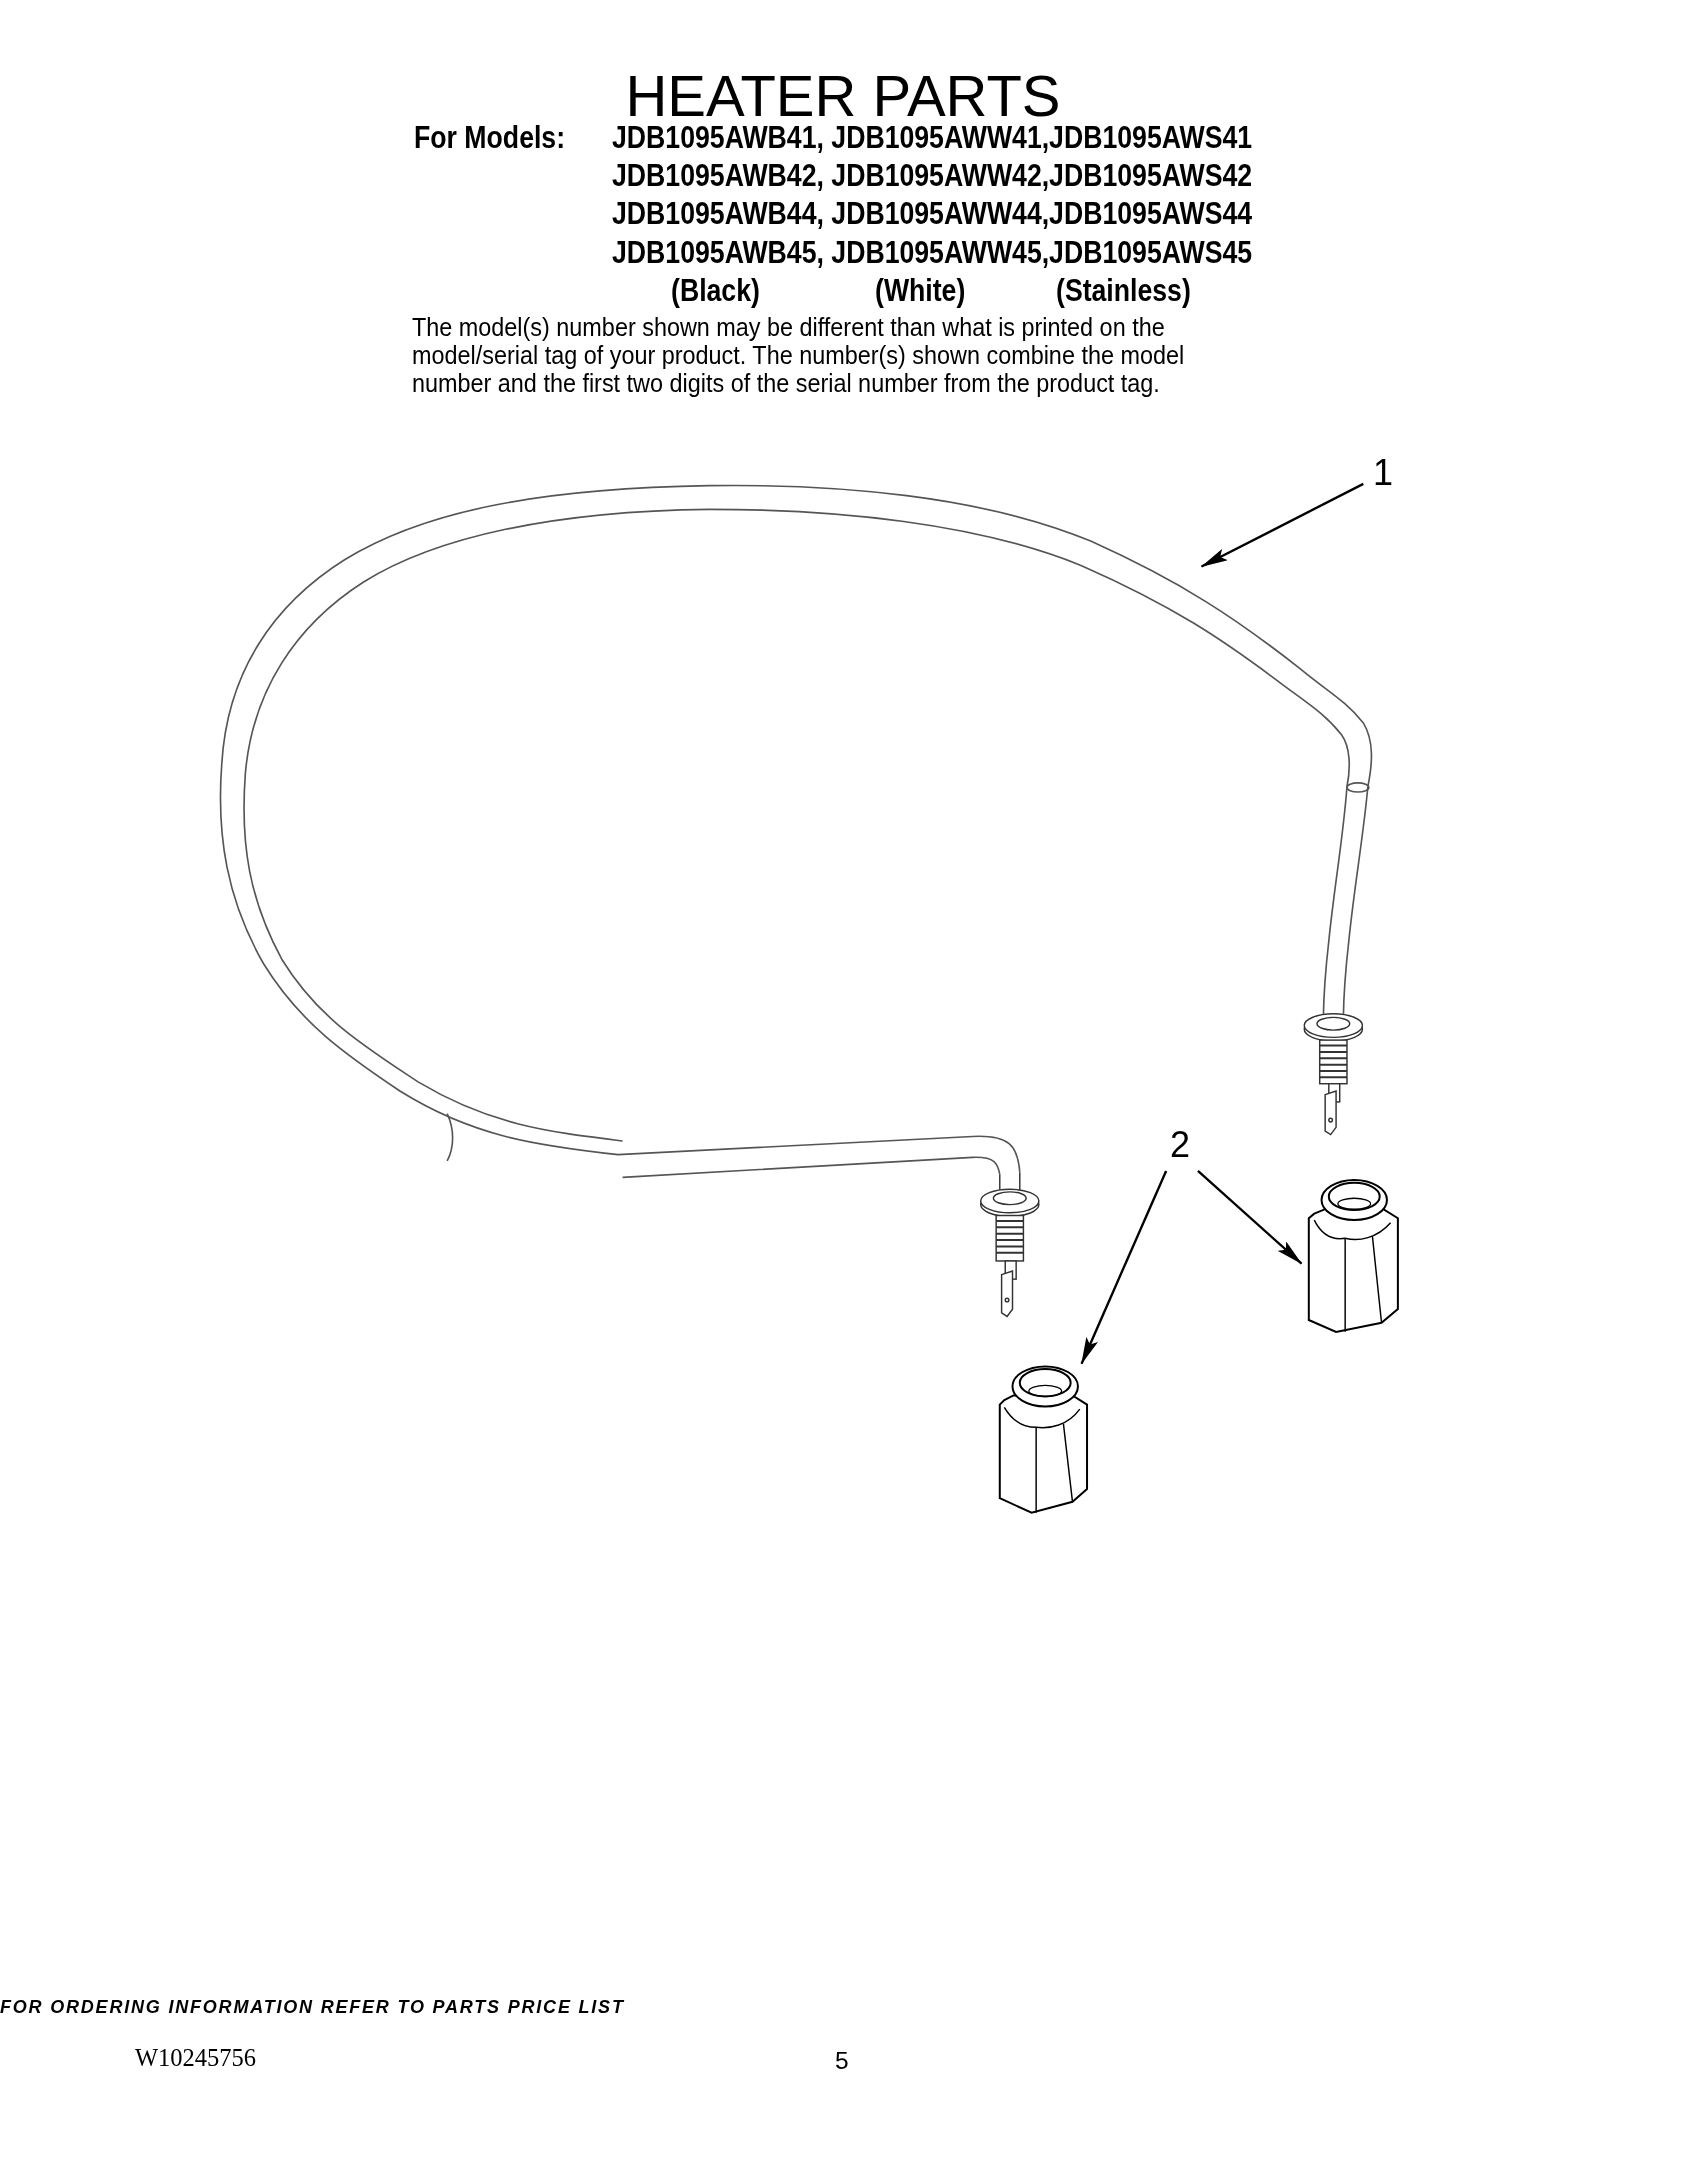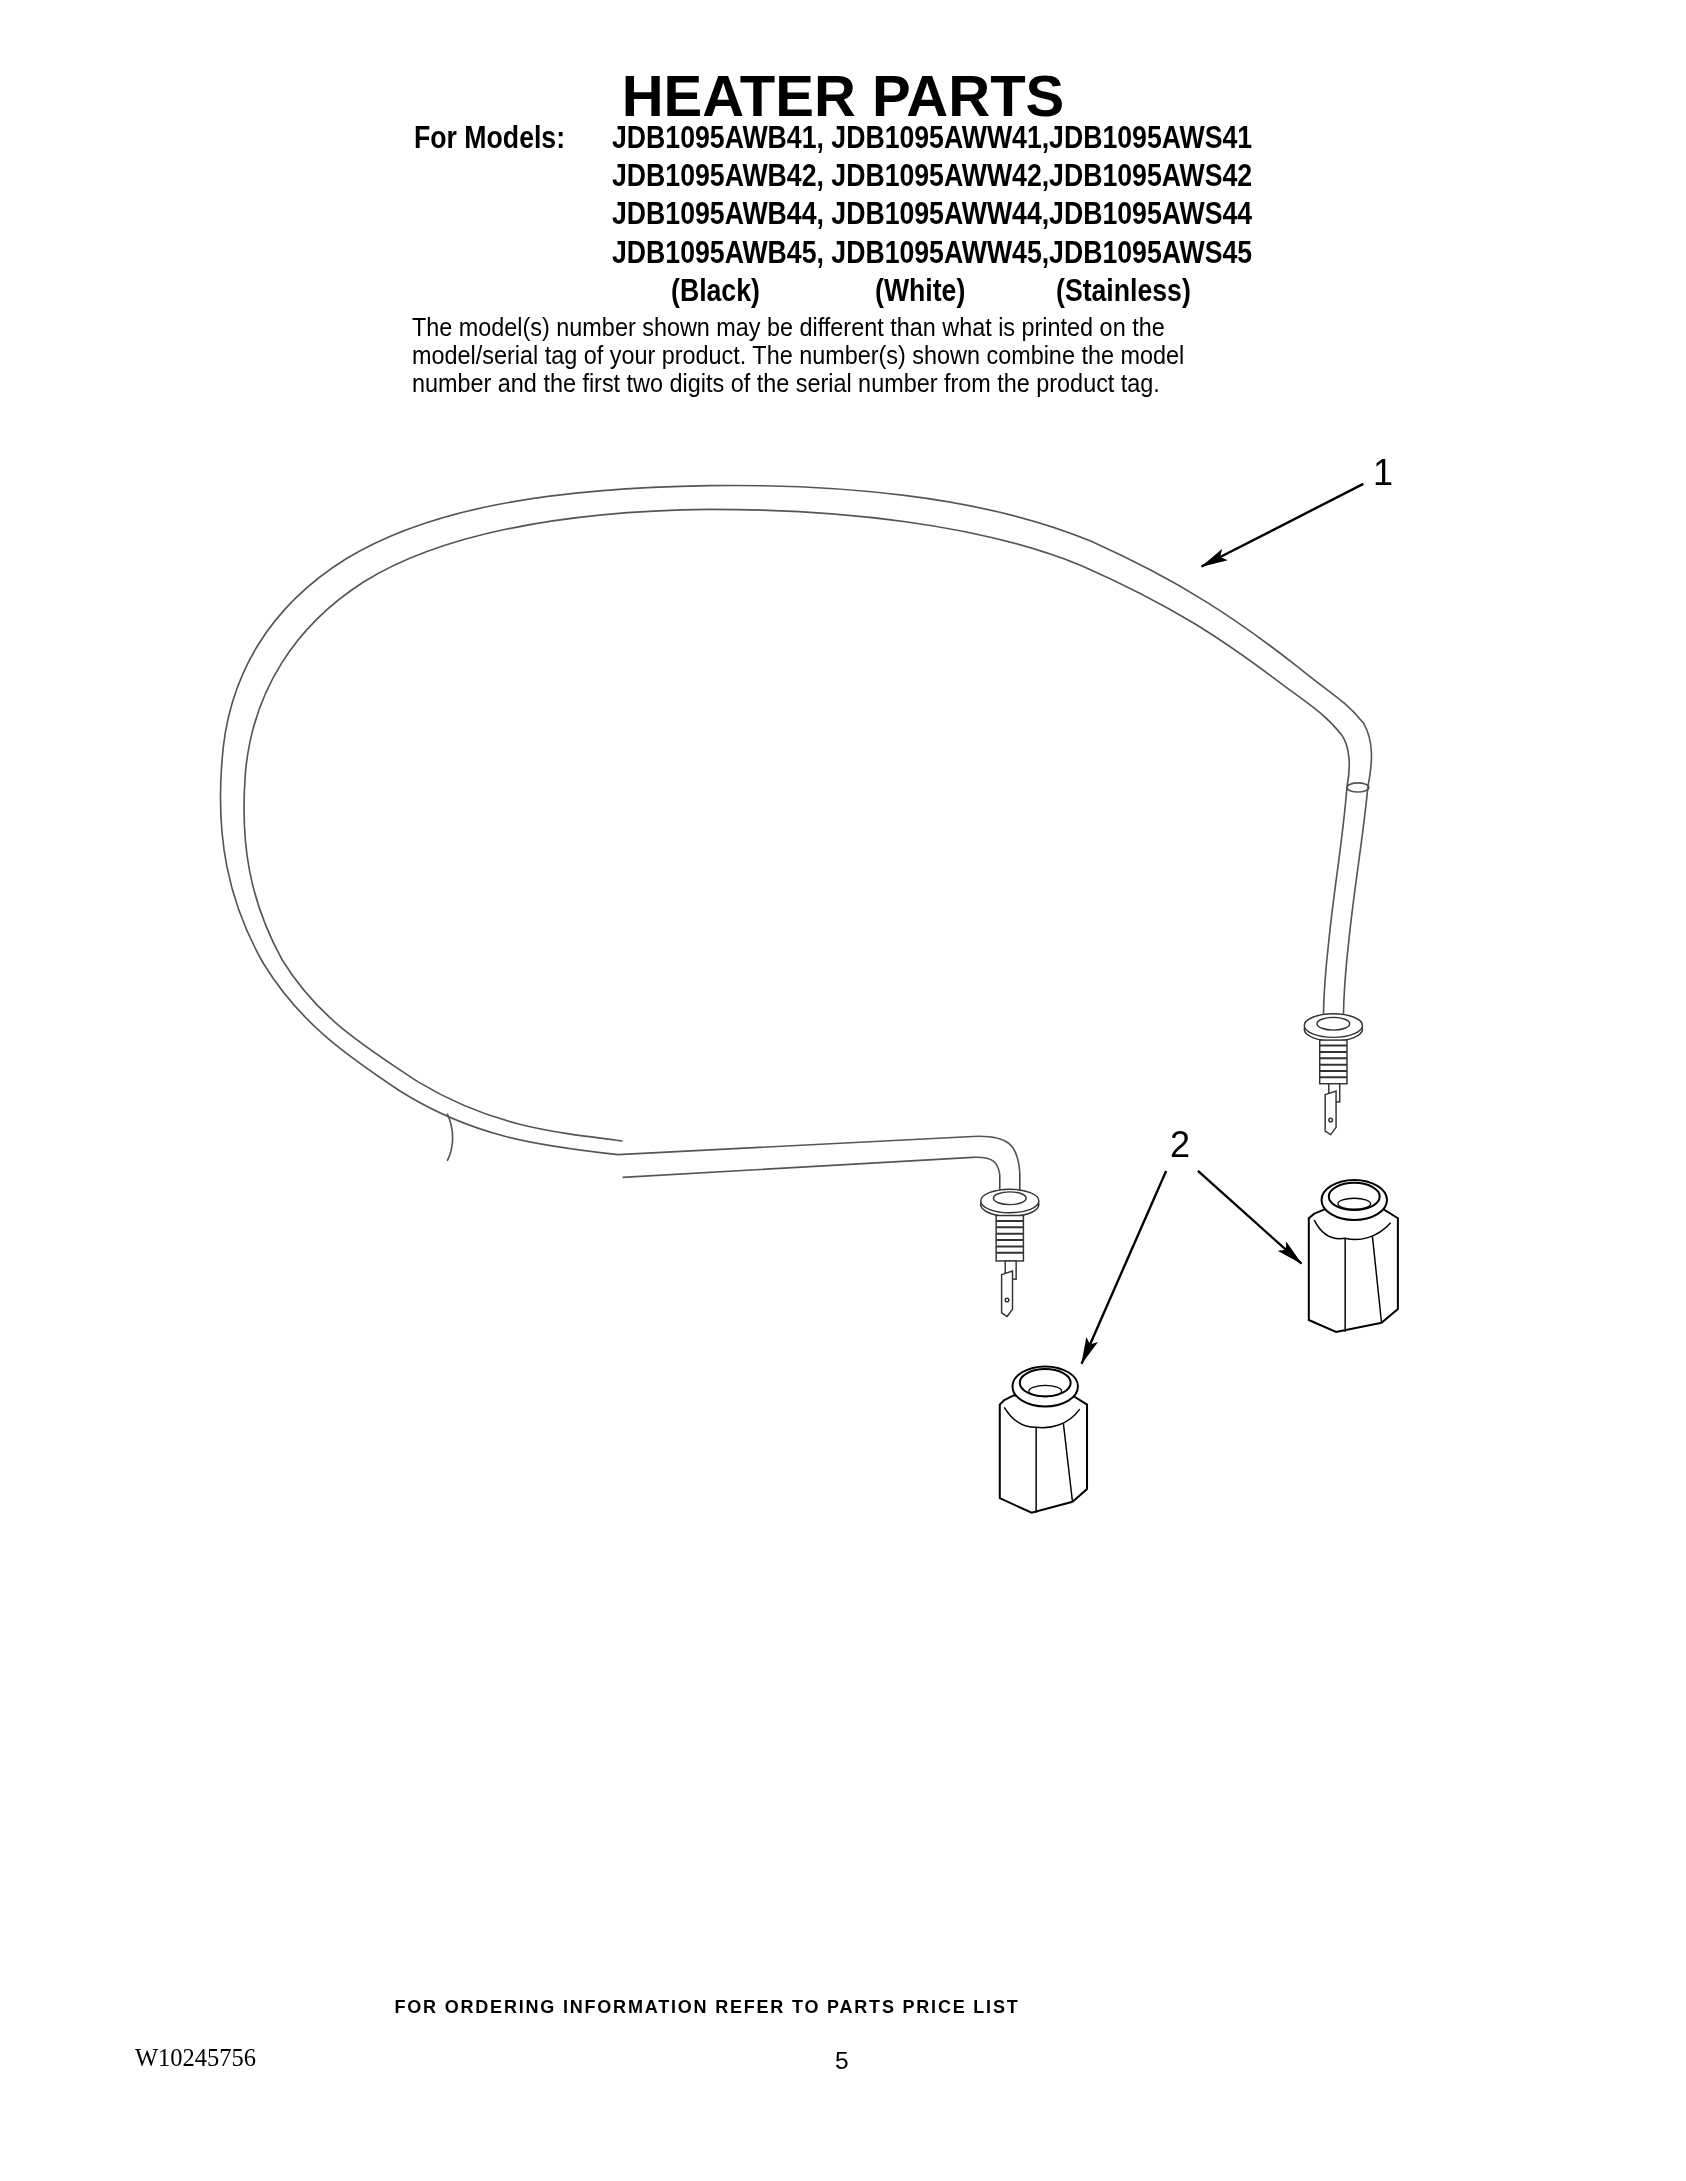--- a/index.html
+++ b/index.html
@@ -1,31 +1,31 @@
 <!DOCTYPE html>
 <html style="font-size:14.5px"><head>
 <meta charset="utf-8">
 <style>
   html, body { margin: 0; padding: 0; background: #ffffff; }
   body { width: 1686px; height: 2182px; position: relative; overflow: hidden;
          font-family: "Liberation Sans", "DejaVu Sans", sans-serif; color: #000; }
   .abs { position: absolute; }
-  .title { left: 0; width: 1686px; top: 67px; text-align: center; font-weight: bold;
+  .title { left: 0; width: 1686px; top: 67px; text-align: center; font-weight: normal;
            font-size: 58px; line-height: 58px; letter-spacing: 0px; }
   .models { left: 0; top: 120px; width: 1686px; }
   .model-row { position: absolute; font-weight: bold; font-size: 31px; line-height: 36px;
                transform: scaleX(0.86); transform-origin: left top; white-space: nowrap; }
   .colors { top: 273px; font-weight: bold; font-size: 31px; line-height: 36px; white-space: nowrap; }
   .color-label { position: absolute; transform: scaleX(0.86); transform-origin: left top; }
   .disclaimer { left: 412px; top: 313px; width: 909px; font-size: 26px; line-height: 28px;
                 transform: scaleX(0.9); transform-origin: left top; }
   .disclaimer div { white-space: nowrap; }
   .callout { font-size: 36px; line-height: 36px; font-weight: normal; }
-  .footer-note { left: 0; width: 1414px; top: 1997px; text-align: center; font-weight: bold;
-                 font-size: 18px; letter-spacing: 1.8px; }
+  .footer-note { left: 0; width: 1414px; top: 1997px; font-weight: bold;
+                 font-size: 18px; letter-spacing: 1.8px; font-style: italic; }
   .doc-number { left: 135px; top: 2044px; font-size: 24.5px; font-family: Liberation Serif, serif; }
   .page-number { left: 835px; top: 2047px; font-size: 24.5px; }
   svg.diagram { position: absolute; left: 0; top: 0; width: 1686px; height: 2182px; }
 </style>
 </head>
 <body>
 
 <div class="abs title">HEATER PARTS</div>
 
 <div class="abs models">

